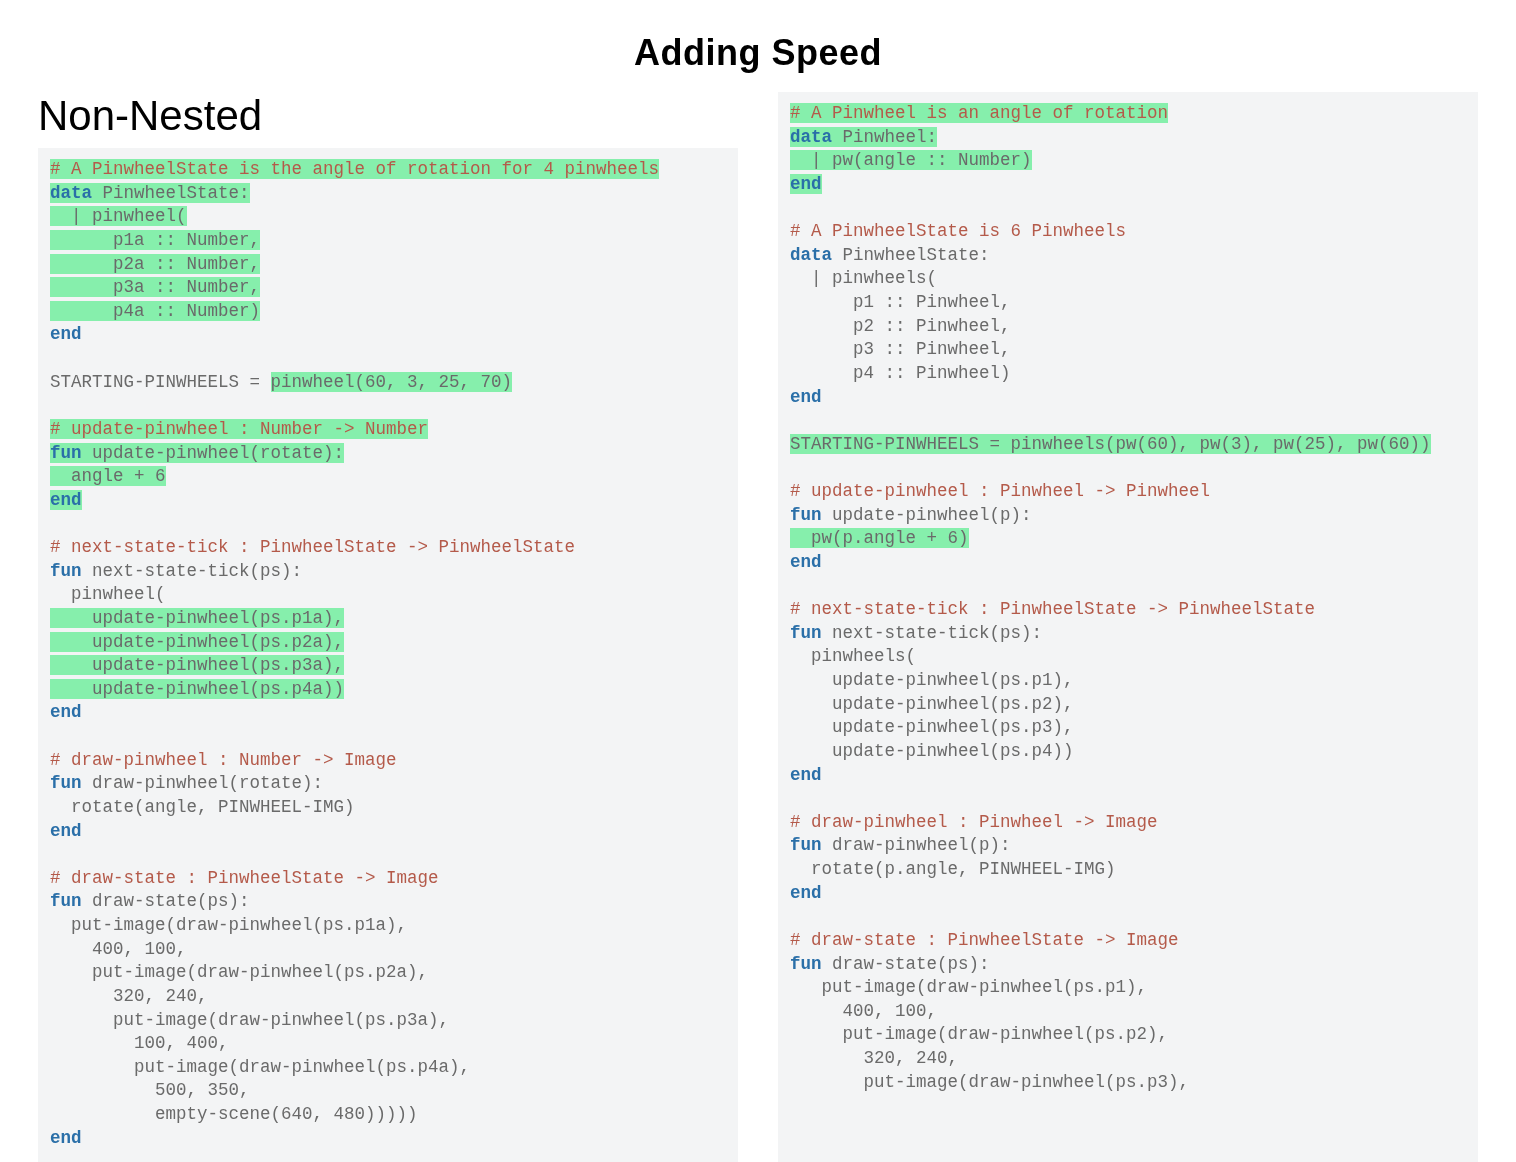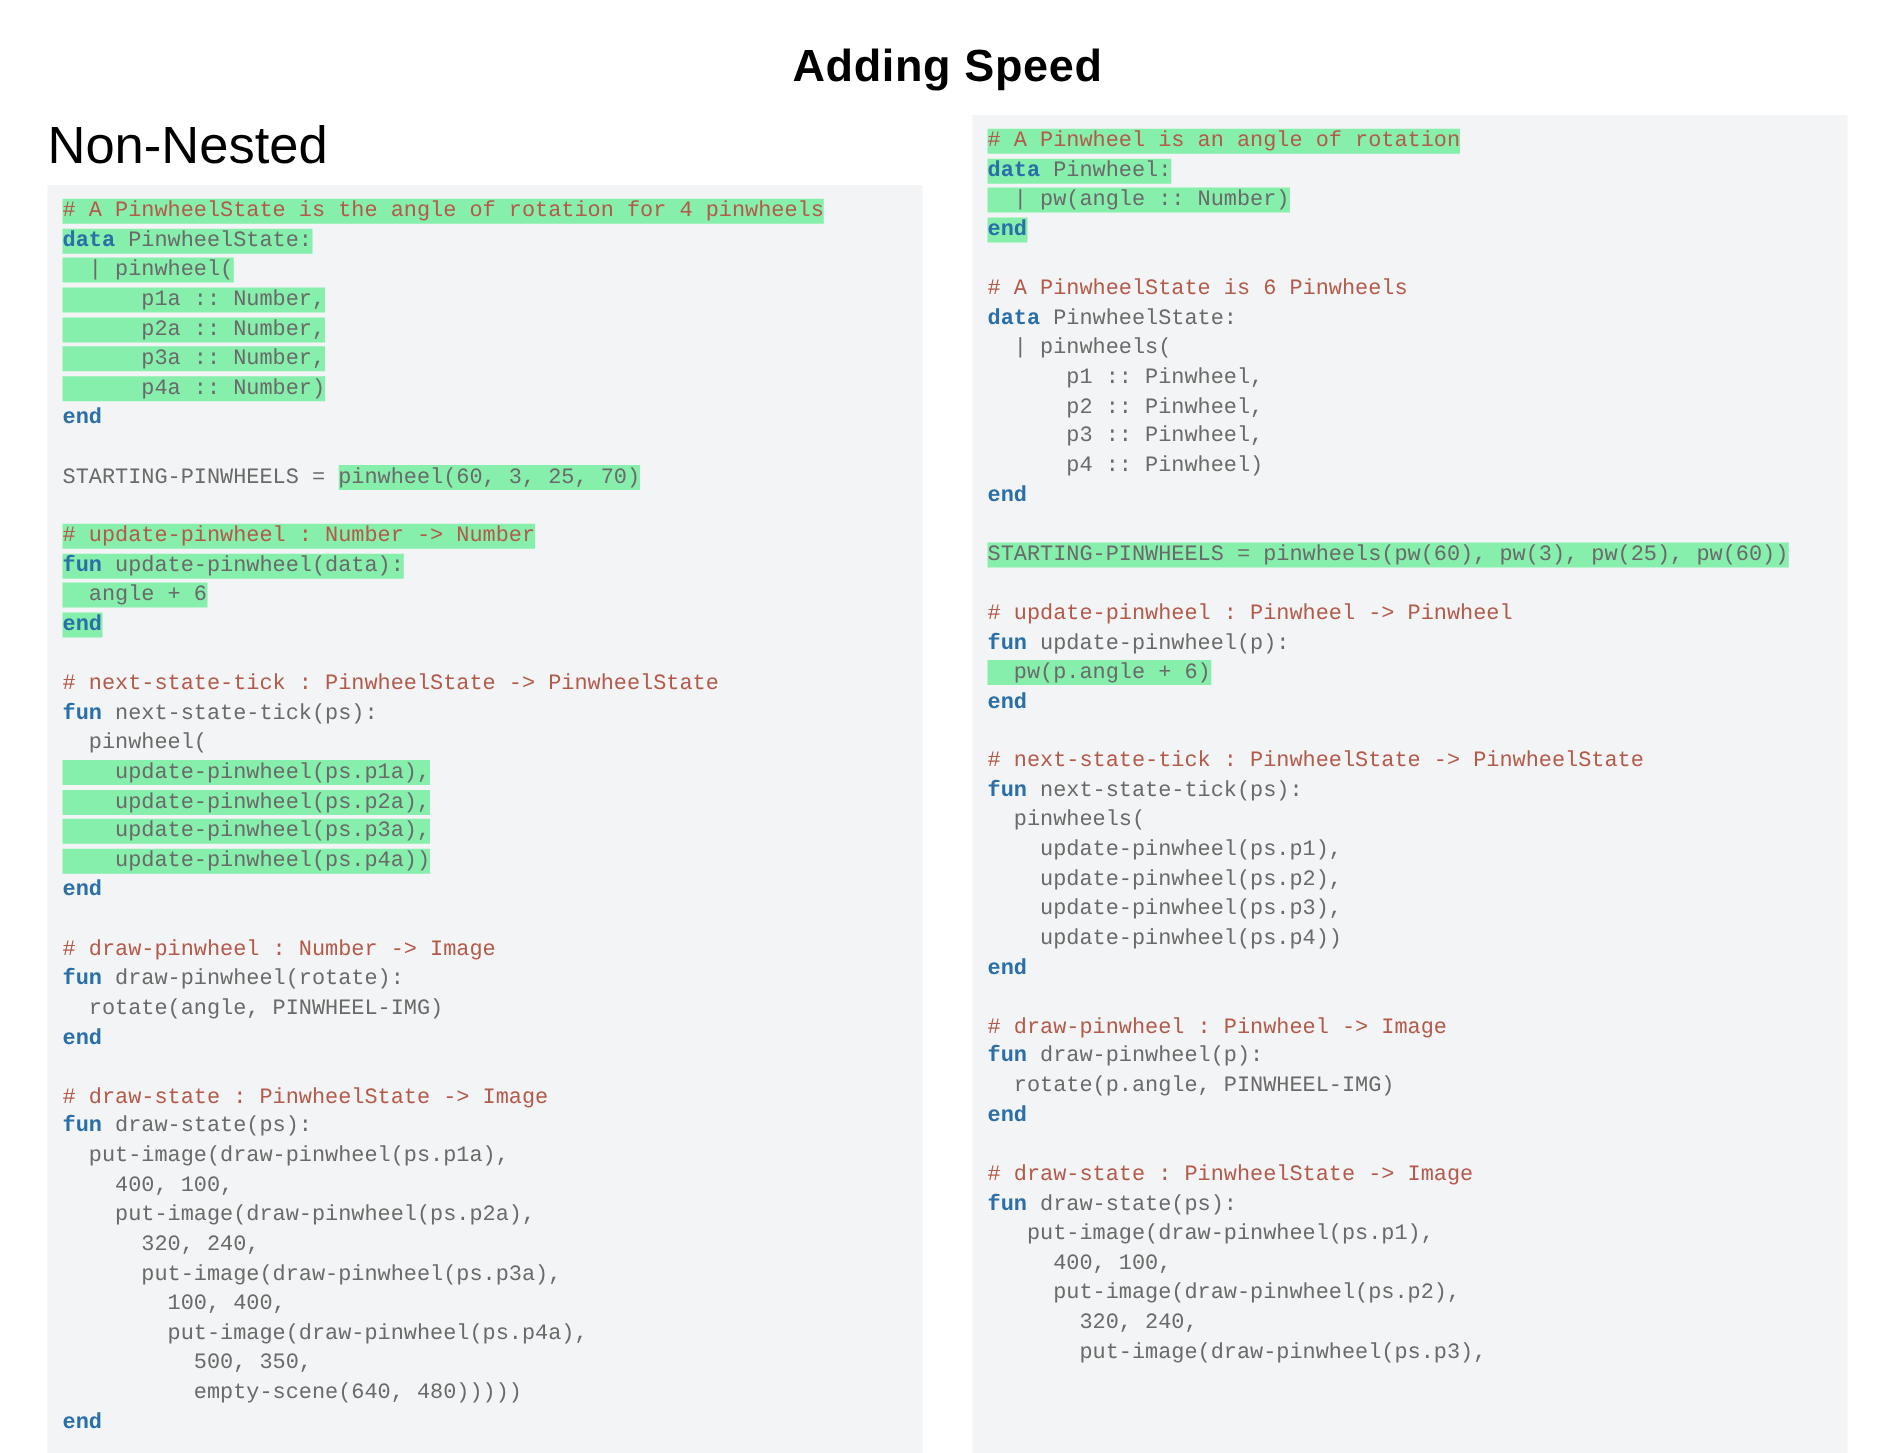--- a/index.html
+++ b/index.html
@@ -71,21 +71,21 @@
 <span class="hl"><span class="nm">  | pinwheel(</span></span>
 <span class="hl"><span class="nm">      p1a :: Number,</span></span>
 <span class="hl"><span class="nm">      p2a :: Number,</span></span>
 <span class="hl"><span class="nm">      p3a :: Number,</span></span>
 <span class="hl"><span class="nm">      p4a :: Number)</span></span>
 <span class="kw">end</span>
 
 <span class="nm">STARTING-PINWHEELS = </span><span class="hl"><span class="nm">pinwheel(60, 3, 25, 70)</span></span>
 
 <span class="hl"><span class="cm"># update-pinwheel : Number -&gt; Number</span></span>
-<span class="hl"><span class="kw">fun</span><span class="nm"> update-pinwheel(data):</span></span>
+<span class="hl"><span class="kw">fun</span><span class="nm"> update-pinwheel(rotate):</span></span>
 <span class="hl"><span class="nm">  angle + 6</span></span>
 <span class="hl"><span class="kw">end</span></span>
 
 <span class="cm"># next-state-tick : PinwheelState -&gt; PinwheelState</span>
 <span class="kw">fun</span><span class="nm"> next-state-tick(ps):</span>
 <span class="nm">  pinwheel(</span>
 <span class="hl"><span class="nm">    update-pinwheel(ps.p1a),</span></span>
 <span class="hl"><span class="nm">    update-pinwheel(ps.p2a),</span></span>
 <span class="hl"><span class="nm">    update-pinwheel(ps.p3a),</span></span>
 <span class="hl"><span class="nm">    update-pinwheel(ps.p4a))</span></span>

